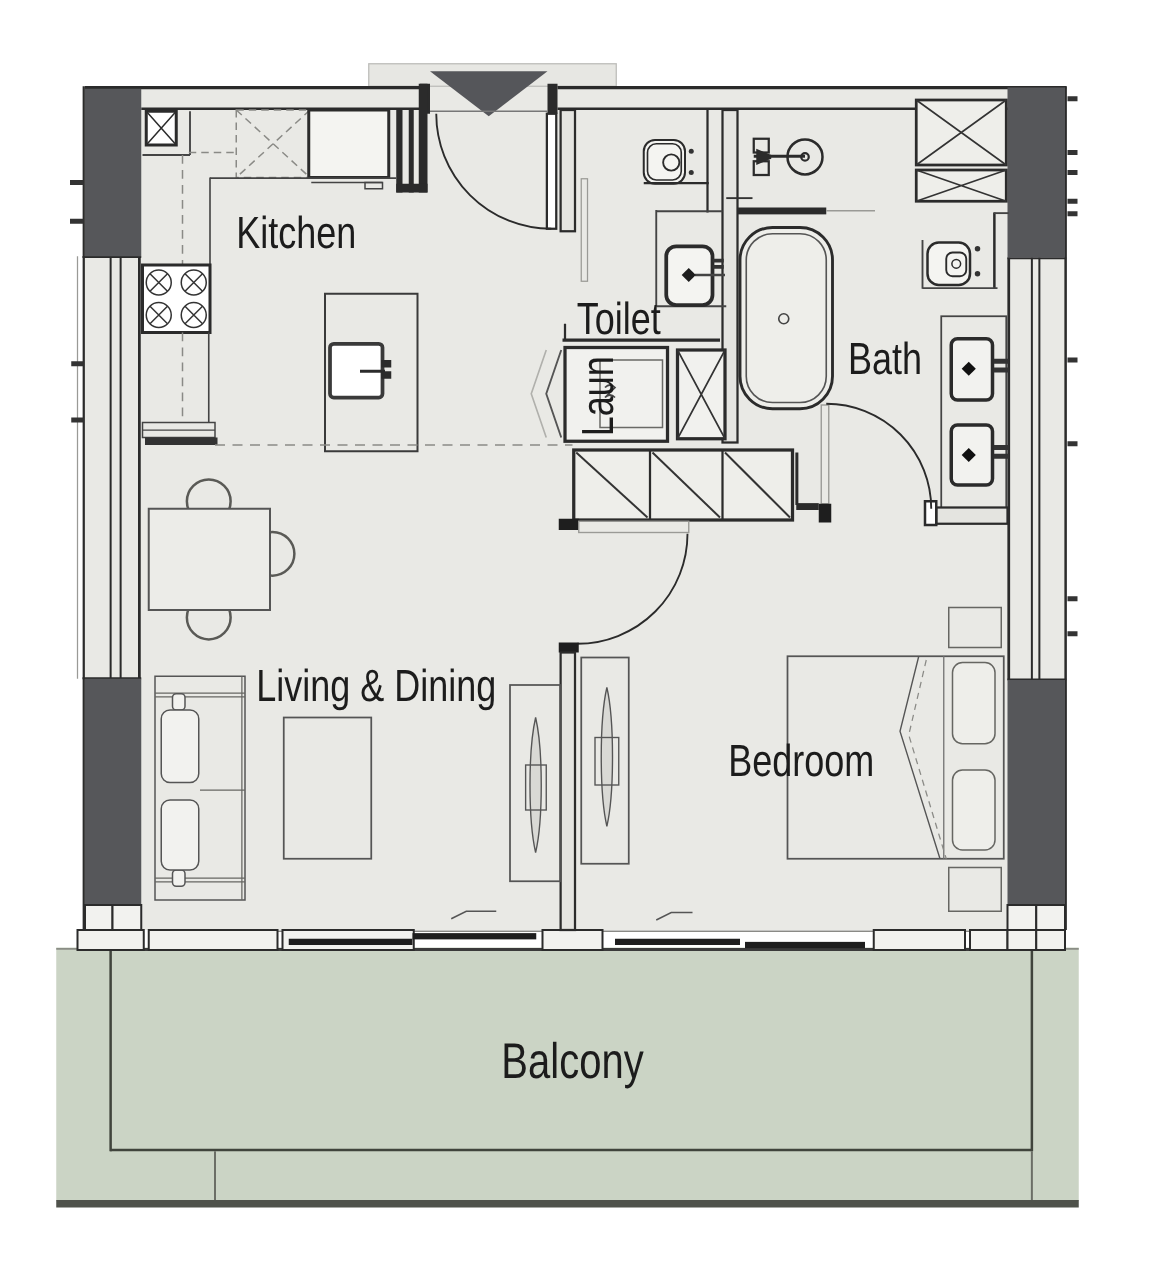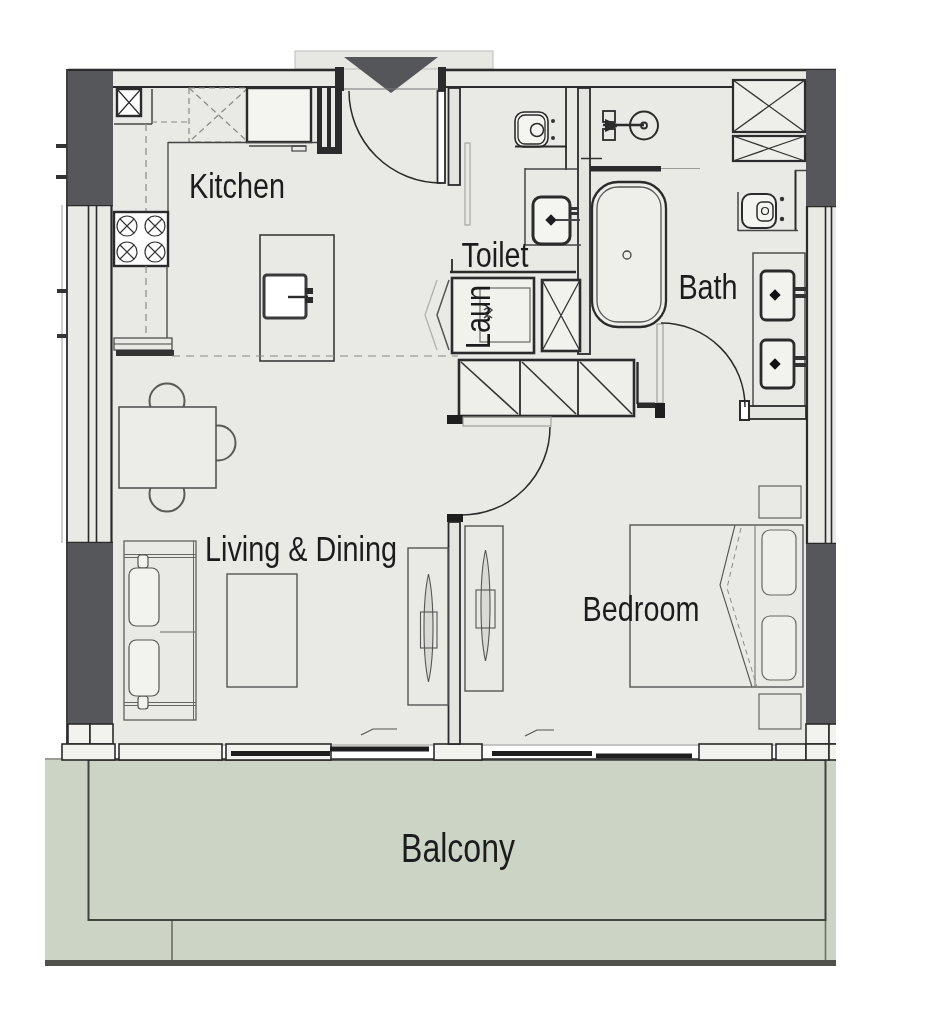--- a/index.html
+++ b/index.html
@@ -1,16 +1,16 @@
 <!DOCTYPE html>
 <html><head>
 <meta charset="utf-8">
 <style>
   html,body{margin:0;padding:0;background:#ffffff;}
-  .wrap{position:relative;width:836px;height:1024px;overflow:hidden;background:#ffffff;}
+  .wrap{position:relative;width:927px;height:1024px;overflow:hidden;background:#ffffff;}
   svg{position:absolute;left:0;top:0;}
   text{font-family:"Liberation Sans",sans-serif;fill:#1c1c1c;}
 </style>
 </head>
 <body>
 <div class="wrap">
 <svg width="927" height="1024" viewBox="0 0 927 1024">
 
 <rect x="67" y="69" width="786" height="675" fill="#e9e9e5"></rect>
 <rect x="295" y="51" width="198" height="18" fill="#e7e7e3" stroke="#bbbbb8" stroke-width="1"></rect>

